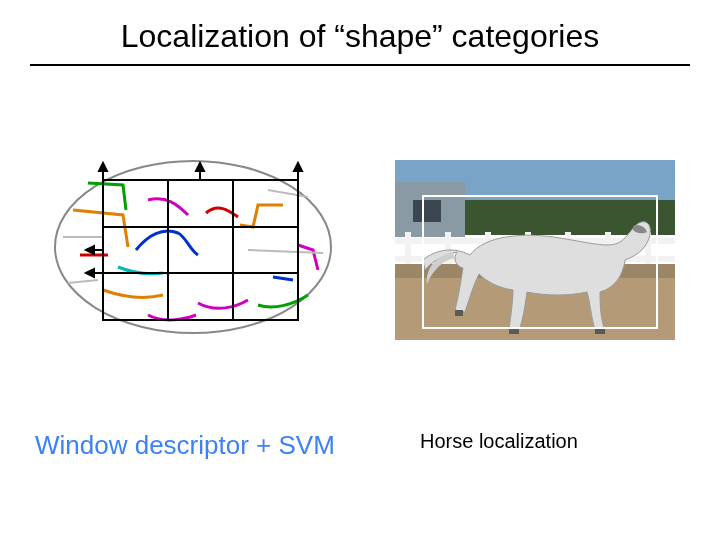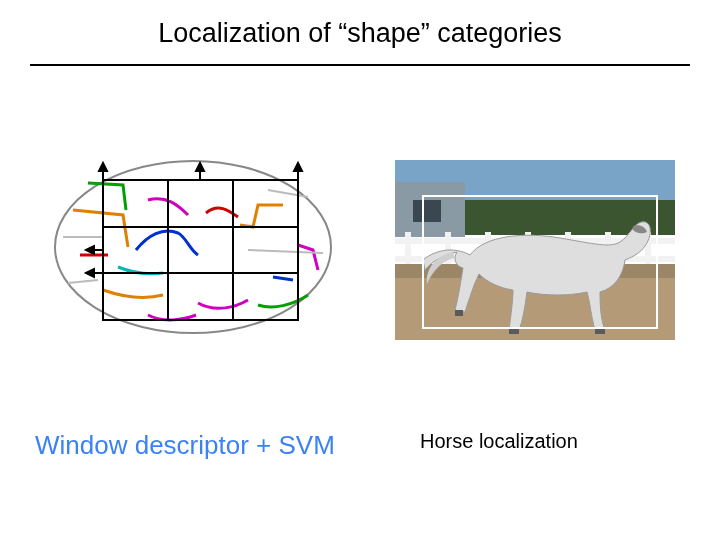--- a/index.html
+++ b/index.html
@@ -10,21 +10,21 @@
     font-family: Arial, Helvetica, sans-serif;
     position: relative;
     overflow: hidden;
   }
   .title {
     position: absolute;
     top: 18px;
     left: 0;
     width: 100%;
     text-align: center;
-    font-size: 27px;
+    font-size: 32px;
     color: #000;
     font-weight: 400;
   }
   .title-underline {
     position: absolute;
     top: 64px;
     left: 30px;
     width: 660px;
     height: 2px;
     background: #000;

